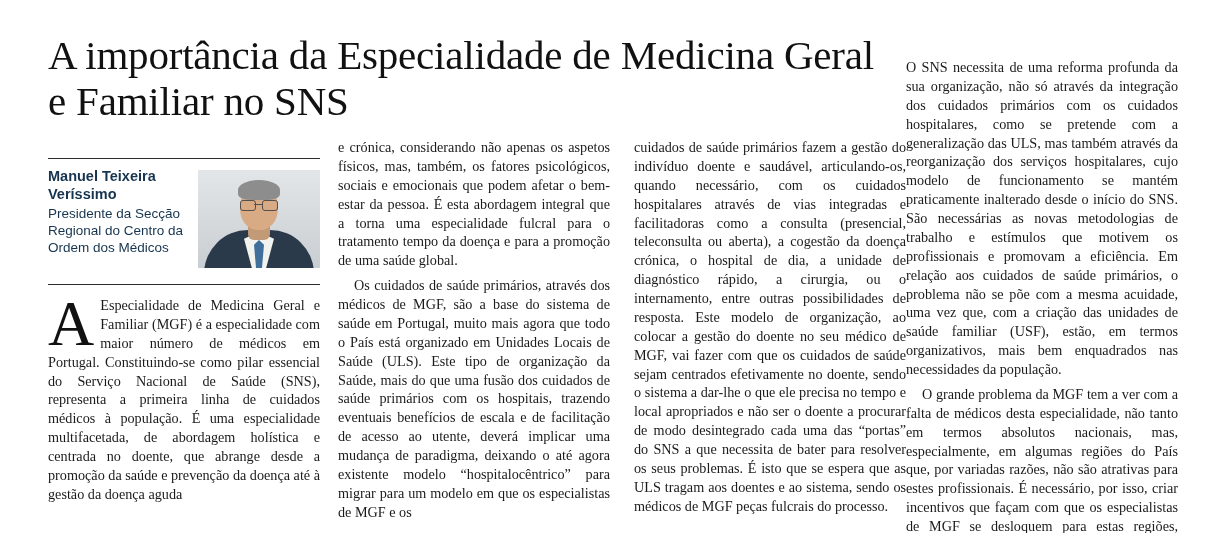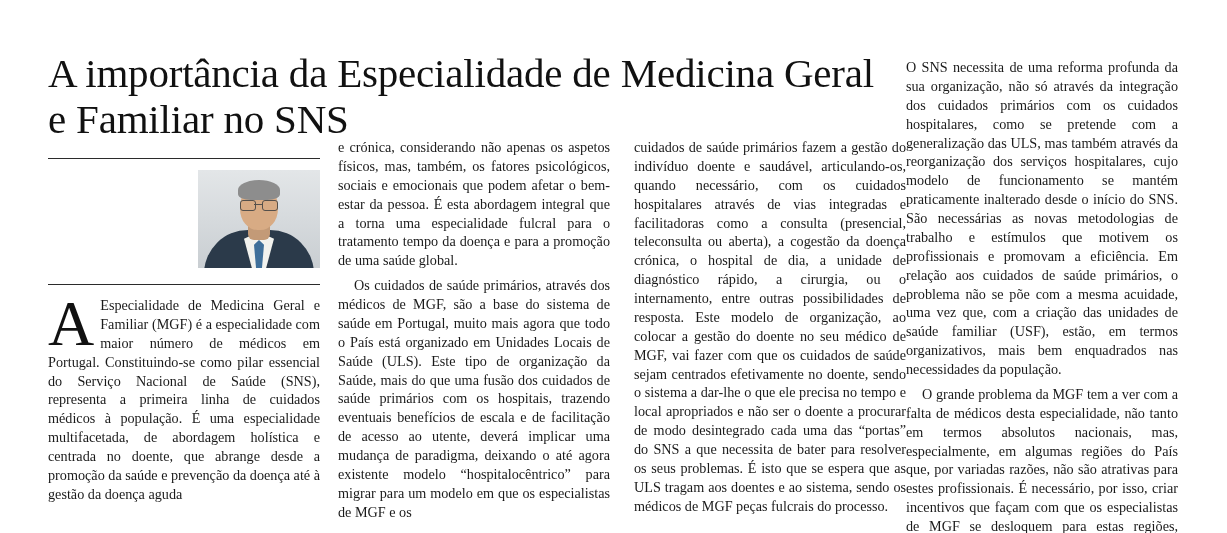--- a/index.html
+++ b/index.html
@@ -19,21 +19,21 @@
     width: 1227px;
     height: 533px;
     background: #ffffff;
     box-sizing: border-box;
   }
 
   
   .headline {
     position: absolute;
     left: 48px;
-    top: 24px;
+    top: 6px;
     width: 840px;
     font-family: "Liberation Serif", serif;
     font-size: 41px;
     line-height: 1.12;
     letter-spacing: -0.2px;
     color: #111111;
     font-weight: 400;
   }
 
   
@@ -192,20 +192,22 @@
 </head>
 <body>
 
 <div class="page">
 
   <h1 class="headline">A importância da Especialidade de Medicina Geral e Familiar no SNS</h1>
 
   <div class="author-rule"></div>
 
   <div class="author-block">
+    <div class="author-name">Manuel Teixeira Veríssimo</div>
+    <div class="author-role">Presidente da Secção Regional do Centro da Ordem dos Médicos</div>
     <div class="author-photo">
       <div class="photo-canvas">
         <div class="ph-bg"></div>
         <div class="ph-suit"></div>
         <div class="ph-shirt"></div>
         <div class="ph-tie"></div>
         <div class="ph-neck"></div>
         <div class="ph-head"></div>
         <div class="ph-hair"></div>
         <div class="ph-glass-l"></div>

